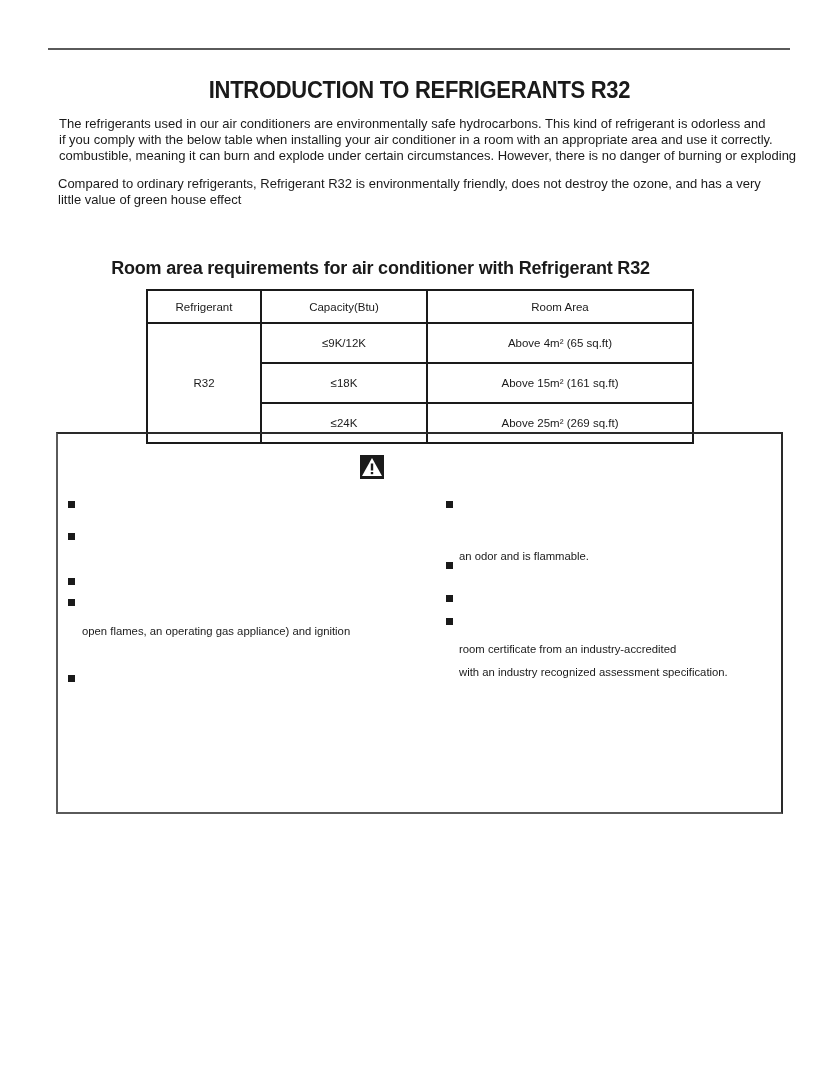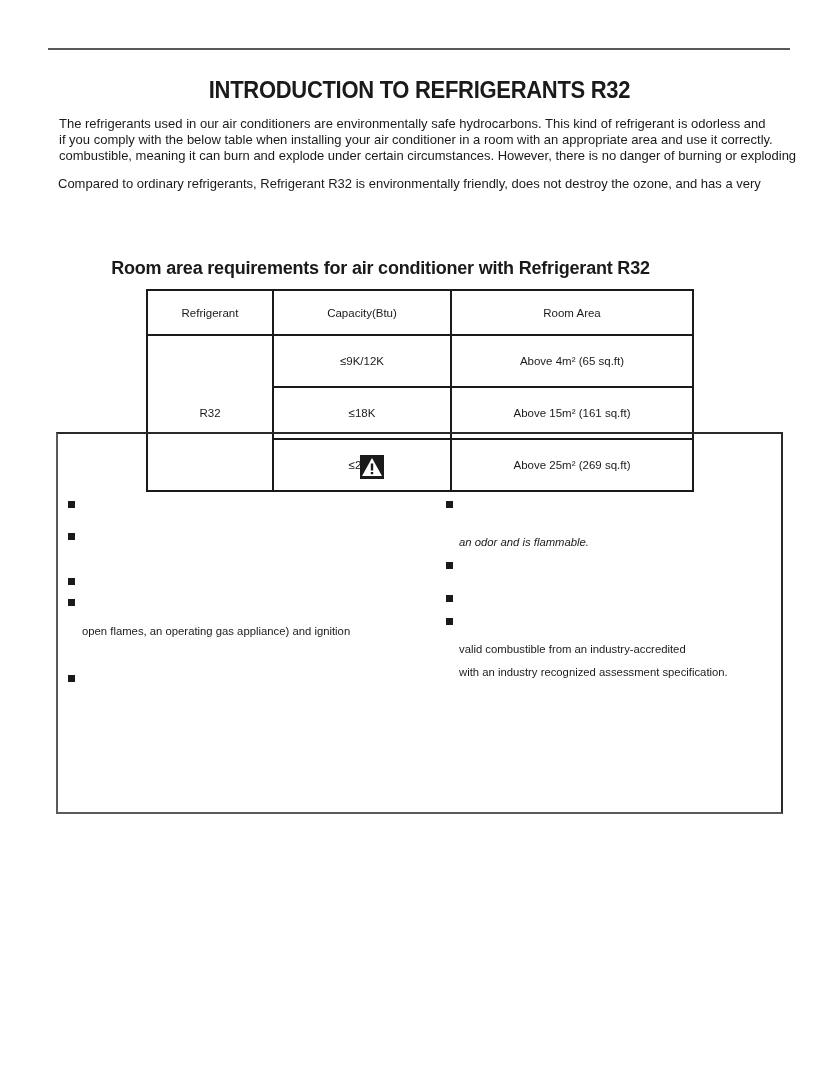--- a/index.html
+++ b/index.html
@@ -10,21 +10,21 @@
   .title { left: 0; top: 78px; width: 839px; text-align: center; font-size: 22px;
            font-weight: bold; letter-spacing: -0.3px; color: #1a1a1a; transform: scaleY(1.05); }
   .para { left: 59px; font-size: 13px; line-height: 16px; color: #1a1a1a; white-space: nowrap; }
   .p1 { top: 116px; }
   .p2 { top: 176px; left: 58px; }
   .table-title { left: 0; top: 258px; width: 761px; text-align: center; font-size: 18px;
                  font-weight: bold; letter-spacing: -0.2px; color: #1a1a1a; }
   table.req { position: absolute; left: 146px; top: 289px; width: 548px; border-collapse: collapse;
               font-size: 11.5px; color: #1a1a1a; }
   table.req td, table.req th { border: 2px solid #1a1a1a; text-align: center; font-weight: normal;
-                               padding: 12px; }
+                               padding: 6px; }
   table.req th { height: 19px; }
   table.req td { height: 26px; }
   .col1 { width: 100px; } .col2 { width: 152px; }
   .warn-box { left: 56px; top: 432px; width: 727px; height: 382px; border: 2px solid #5a5a5a;
               border-top-color: #2a2a2a; border-right-color: #2a2a2a; box-sizing: border-box; }
   .warn-icon { left: 360px; top: 455px; width: 24px; height: 24px; background: #1a1a1a; }
   .bullet { width: 7px; height: 7px; background: #1a1a1a; }
   .wtext { font-size: 11.3px; color: #1a1a1a; white-space: nowrap; }
 </style>
 </head>
@@ -35,20 +35,21 @@
 <div class="abs title">INTRODUCTION TO REFRIGERANTS R32</div>
 
 <div class="abs para p1">
   <div>The refrigerants used in our air conditioners are environmentally safe hydrocarbons. This kind of refrigerant is odorless and</div>
   <div>if you comply with the below table when installing your air conditioner in a room with an appropriate area and use it correctly.</div>
   <div>combustible, meaning it can burn and explode under certain circumstances. However, there is no danger of burning or exploding</div>
 </div>
 
 <div class="abs para p2">
   <div>Compared to ordinary refrigerants, Refrigerant R32 is environmentally friendly, does not destroy the ozone, and has a very</div>
+  <div>little value of green house effect</div>
 </div>
 
 <div class="abs table-title">Room area requirements for air conditioner with Refrigerant R32</div>
 
 <table class="req">
   <tbody>
       <tr>
     <th class="col1">Refrigerant</th>
     <th class="col2">Capacity(Btu)</th>
     <th>Room Area</th>
@@ -83,15 +84,15 @@
 <div class="abs bullet" style="left:68px;top:533px;"></div>
 <div class="abs bullet" style="left:68px;top:578px;"></div>
 <div class="abs bullet" style="left:68px;top:599px;"></div>
 <div class="abs bullet" style="left:68px;top:675px;"></div>
 <div class="abs wtext" style="left:82px;top:625px;">open flames, an operating gas appliance) and ignition</div>
 
 <div class="abs bullet" style="left:446px;top:501px;"></div>
 <div class="abs bullet" style="left:446px;top:562px;"></div>
 <div class="abs bullet" style="left:446px;top:595px;"></div>
 <div class="abs bullet" style="left:446px;top:618px;"></div>
-<div class="abs wtext" style="left:459px;top:536px;font-style:italic;">an odor and is flammable.</div>
-<div class="abs wtext" style="left:459px;top:643px;">valid combustible from an industry-accredited</div>
+<div class="abs wtext" style="left:459px;top:550px;">an odor and is flammable.</div>
+<div class="abs wtext" style="left:459px;top:643px;">room certificate from an industry-accredited</div>
 <div class="abs wtext" style="left:459px;top:666px;">with an industry recognized assessment specification.</div>
 
 </body></html>

